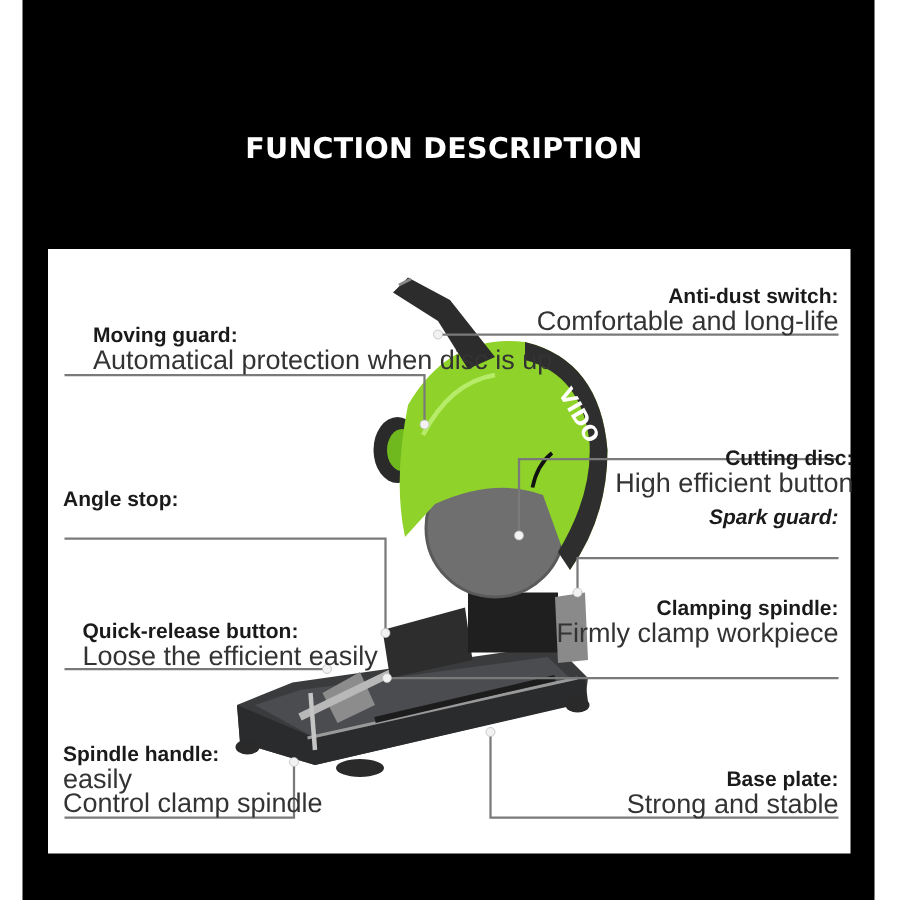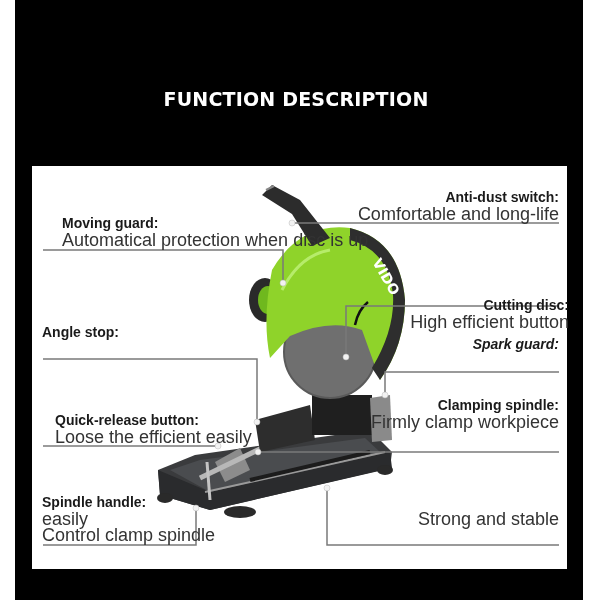--- a/index.html
+++ b/index.html
@@ -123,14 +123,15 @@
   <div class="d">High efficient button</div>
 </div>
 <div class="lbl r" style="right:41px;top:336px;font-style:italic;">
   <div class="h">Spark guard:</div>
 </div>
 <div class="lbl r" style="right:41px;top:397px;">
   <div class="h">Clamping spindle:</div>
   <div class="d">Firmly clamp workpiece</div>
 </div>
 <div class="lbl r" style="right:41px;top:511px;">
+  <div class="h">Base plate:</div>
   <div class="d">Strong and stable</div>
 </div>
 
 </body></html>

